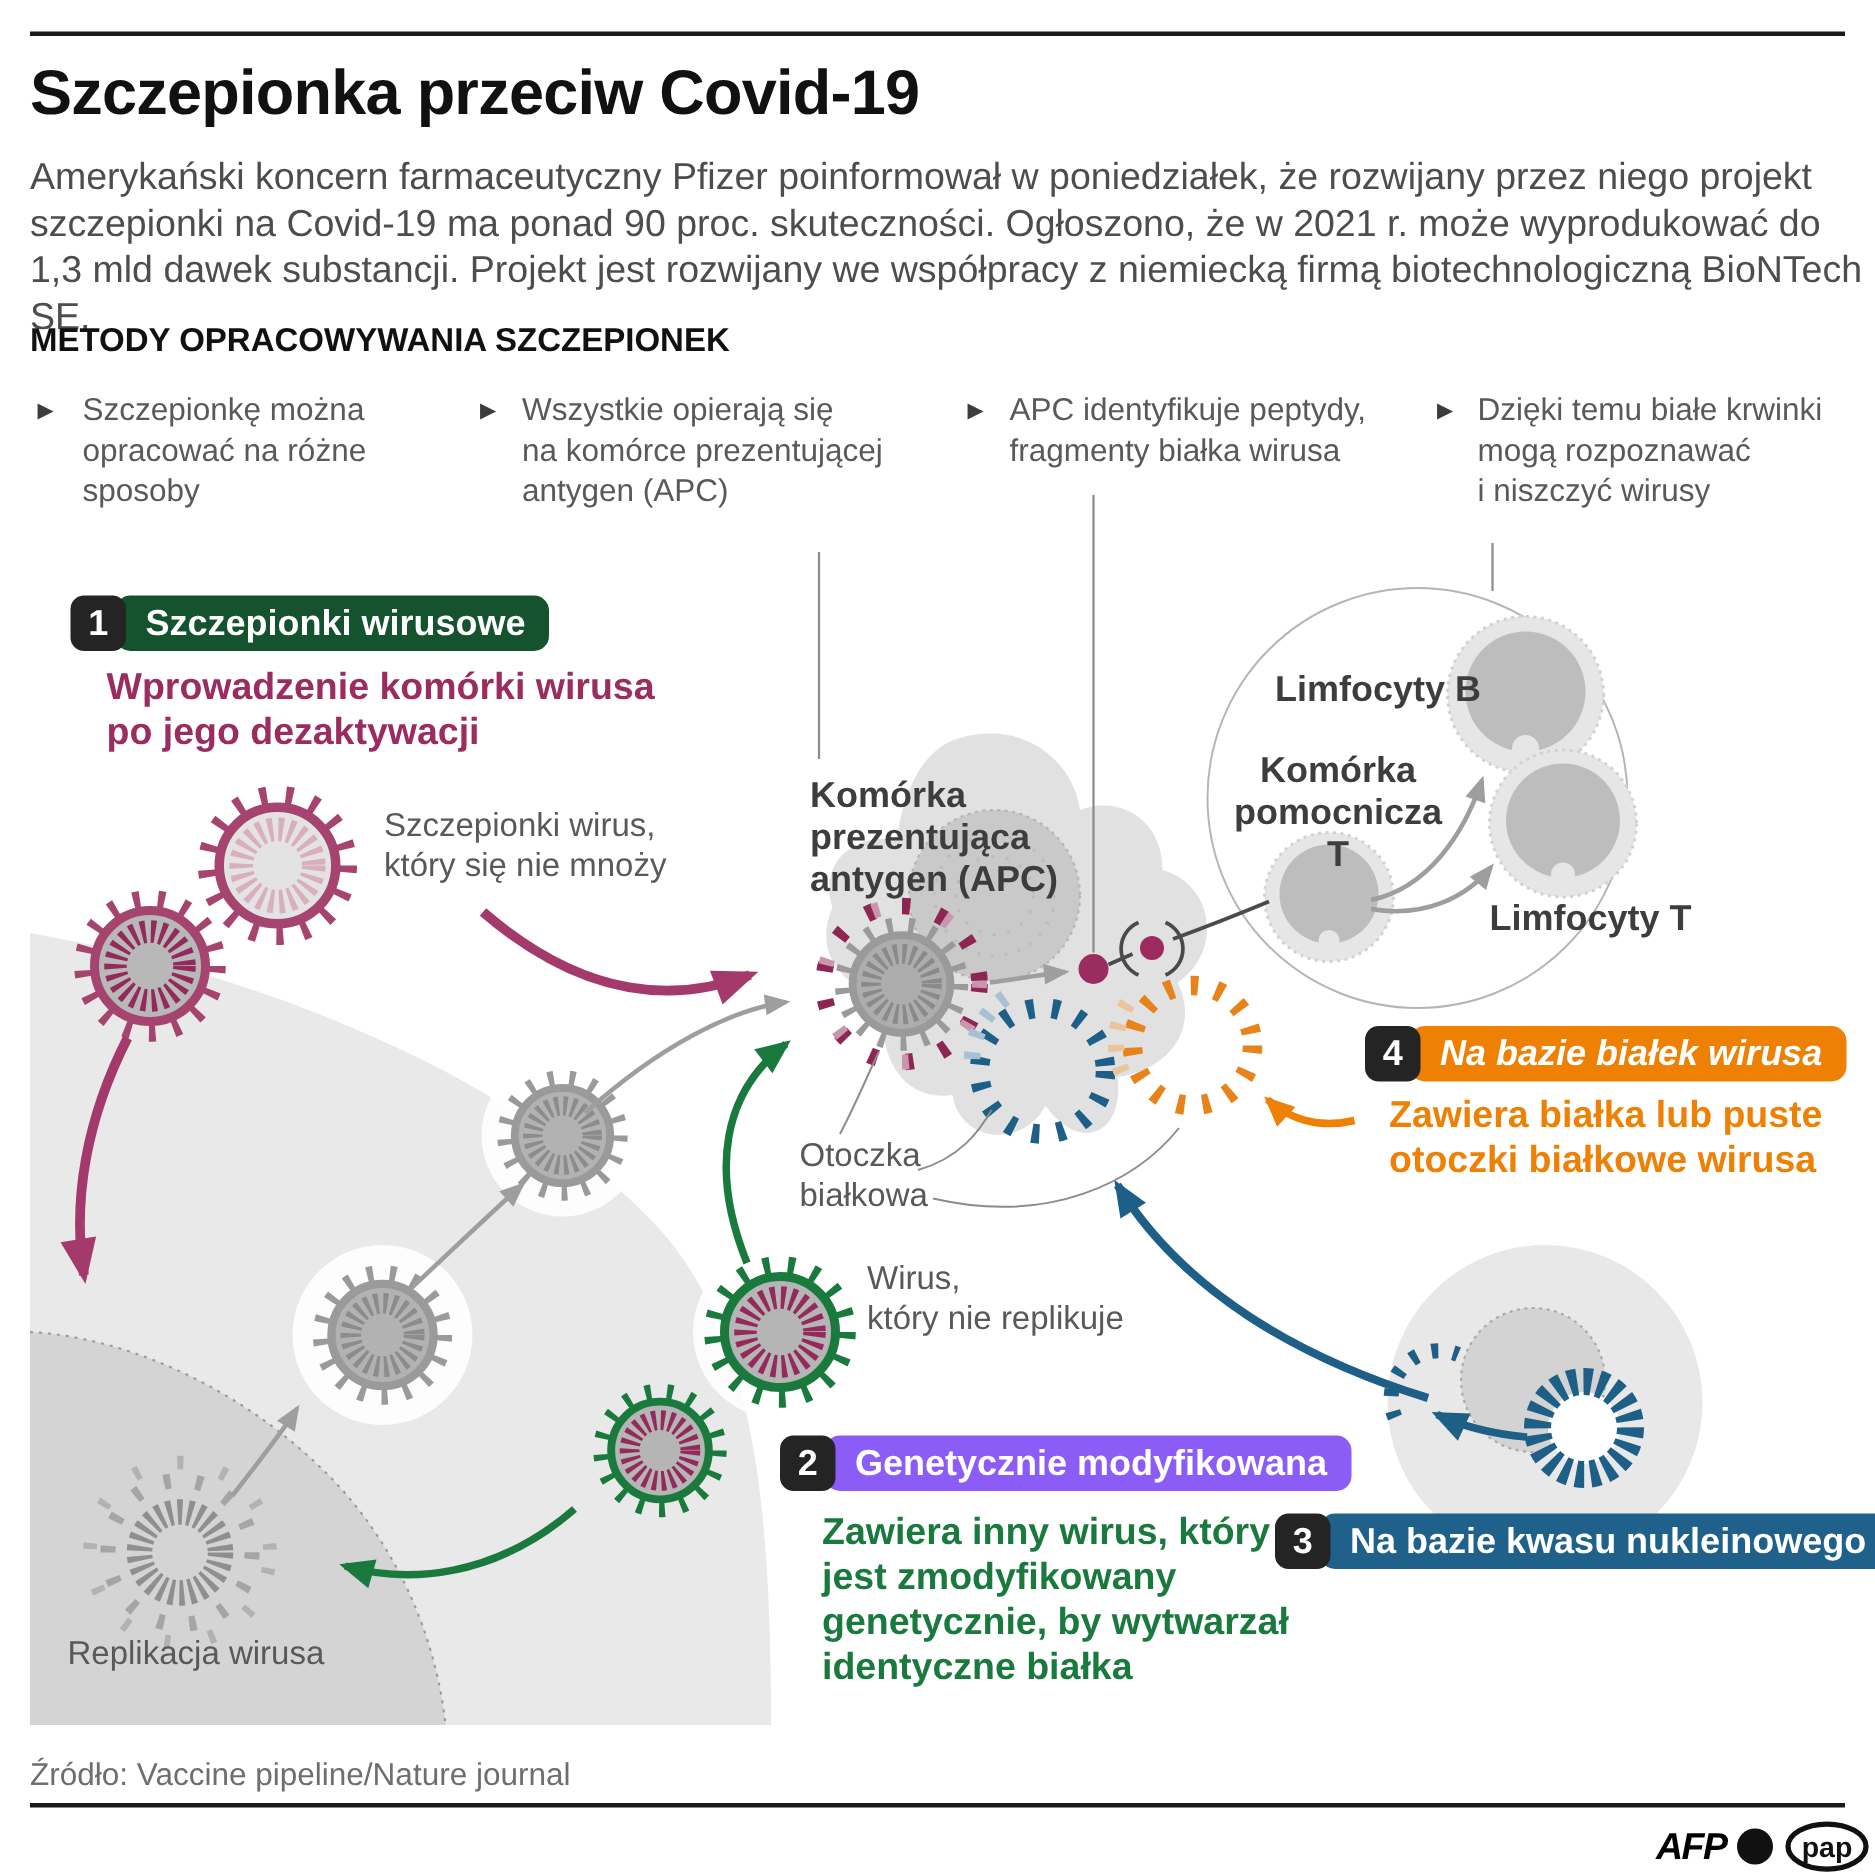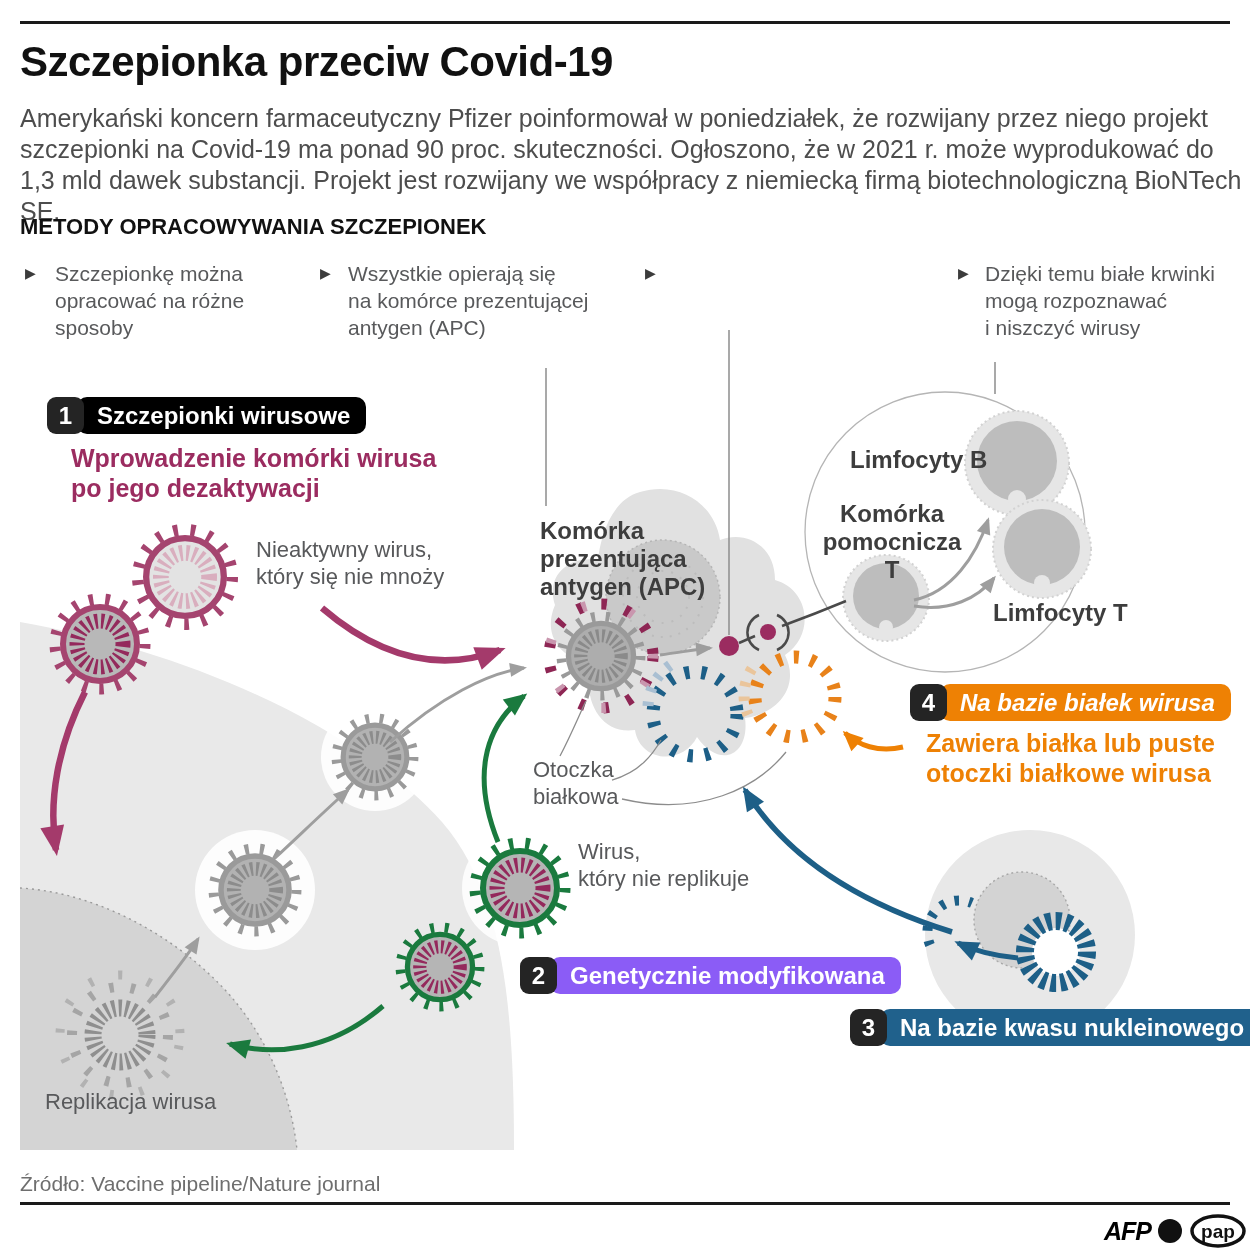--- a/index.html
+++ b/index.html
@@ -179,50 +179,56 @@
 
   <span class="bullet-marker txt" style="left:25px">▶</span>
   <div class="bullet txt" style="left:55px">Szczepionkę można
 opracować na różne
 sposoby</div>
   <span class="bullet-marker txt" style="left:320px">▶</span>
   <div class="bullet txt" style="left:348px">Wszystkie opierają się
 na komórce prezentującej
 antygen (APC)</div>
   <span class="bullet-marker txt" style="left:645px">▶</span>
+  <div class="bullet txt" style="left:673px">APC identyfikuje peptydy,
+fragmenty białka wirusa</div>
   <span class="bullet-marker txt" style="left:958px">▶</span>
   <div class="bullet txt" style="left:985px">Dzięki temu białe krwinki
 mogą rozpoznawać
 i niszczyć wirusy</div>
 
   <div class="method-label txt" style="left:47px;top:397px">
     <div class="badge">1</div>
-    <div class="pill" style="background-color: #000000;">Szczepionki wirusowe</div>
+    <div class="pill" style="background-color: #14532d;">Szczepionki wirusowe</div>
   </div>
   <div class="method-desc txt" style="left: 53px; top: 443px; color: rgb(155, 44, 96);">Wprowadzenie komórki wirusa
 po jego dezaktywacji</div>
 
   <div class="method-label txt" style="left:520px;top:957px">
     <div class="badge">2</div>
     <div class="pill" style="background-color: #8b5cf6;">Genetycznie modyfikowana</div>
   </div>
+  <div class="method-desc txt" style="left: 530px; top: 1006px; color: rgb(26, 122, 62);">Zawiera inny wirus, który
+jest zmodyfikowany
+genetycznie, by wytwarzał
+identyczne białka</div>
 
   <div class="method-label txt" style="left:850px;top:1009px">
     <div class="badge">3</div>
     <div class="pill" style="background-color: rgb(32, 97, 140);">Na bazie kwasu nukleinowego</div>
   </div>
 
   <div class="method-label txt" style="left:910px;top:684px">
     <div class="badge">4</div>
     <div class="pill" style="background-color: rgb(238, 129, 4); font-style: italic;">Na bazie białek wirusa</div>
   </div>
   <div class="method-desc txt" style="left: 908px; top: 728px; color: rgb(238, 129, 4);">Zawiera białka lub puste
 otoczki białkowe wirusa</div>
 
-  <div class="glabel txt" style="left:256px;top:536px">Nieaktywny wirus,
+  <div class="glabel txt" style="left:256px;top:536px">Szczepionki wirus,
 który się nie mnoży</div>
   <div class="glabel txt" style="left:45px;top:1088px">Replikacja wirusa</div>
   <div class="glabel txt" style="left:533px;top:756px">Otoczka
 białkowa</div>
   <div class="glabel txt" style="left:578px;top:838px">Wirus,
 który nie replikuje</div>
   <div class="dlabel txt" style="left:540px;top:517px">Komórka
 prezentująca
 antygen (APC)</div>
   <div class="dlabel txt" style="left:850px;top:446px">Limfocyty B</div>

